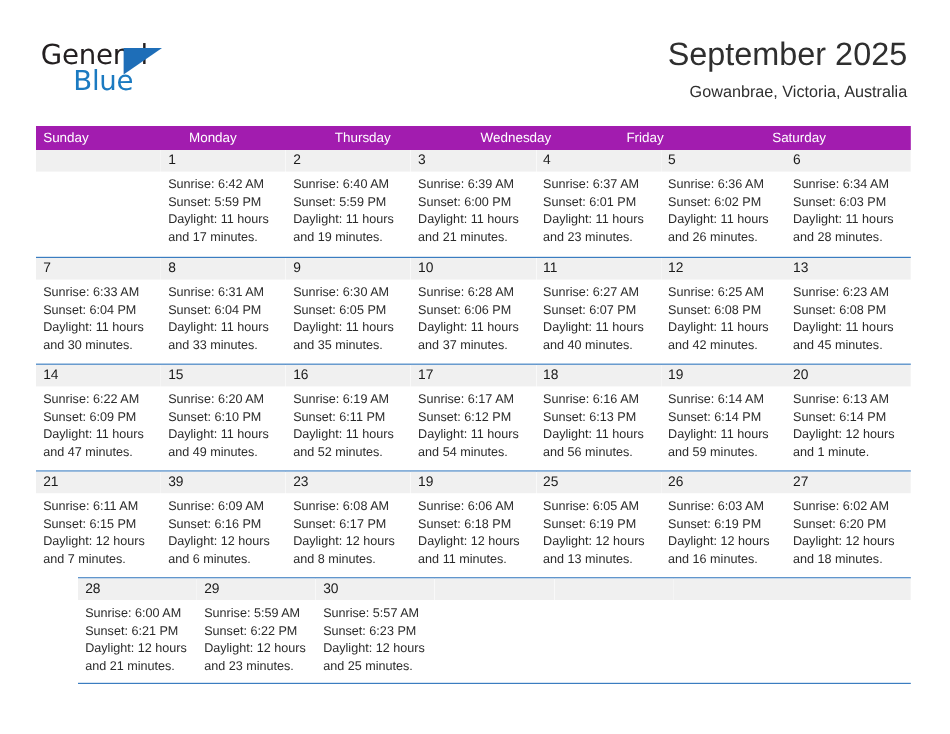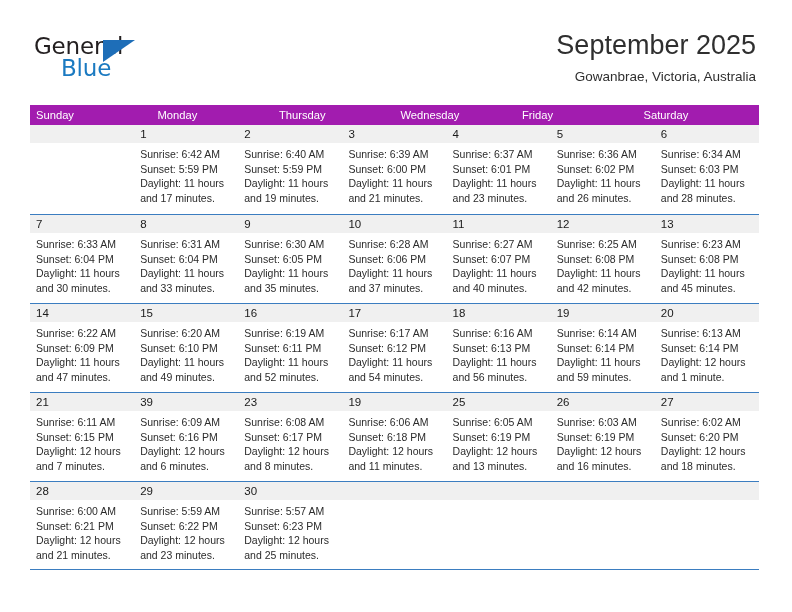--- a/index.html
+++ b/index.html
@@ -110,20 +110,21 @@
     display: flex;
     border-top: 1px solid #3b7dc0;
     height: 89px;
     box-sizing: border-box;
   }
   .week.first {
     border-top: none;
   }
   .week.last {
     border-bottom: 1px solid #3b7dc0;
+    margin-left: 35px;
   }
   .day-cell {
     flex: 1 1 0;
     box-sizing: border-box;
     position: relative;
     overflow: hidden;
   }
   .day-num-band {
     height: 18px;
     background: #f0f0f0;

